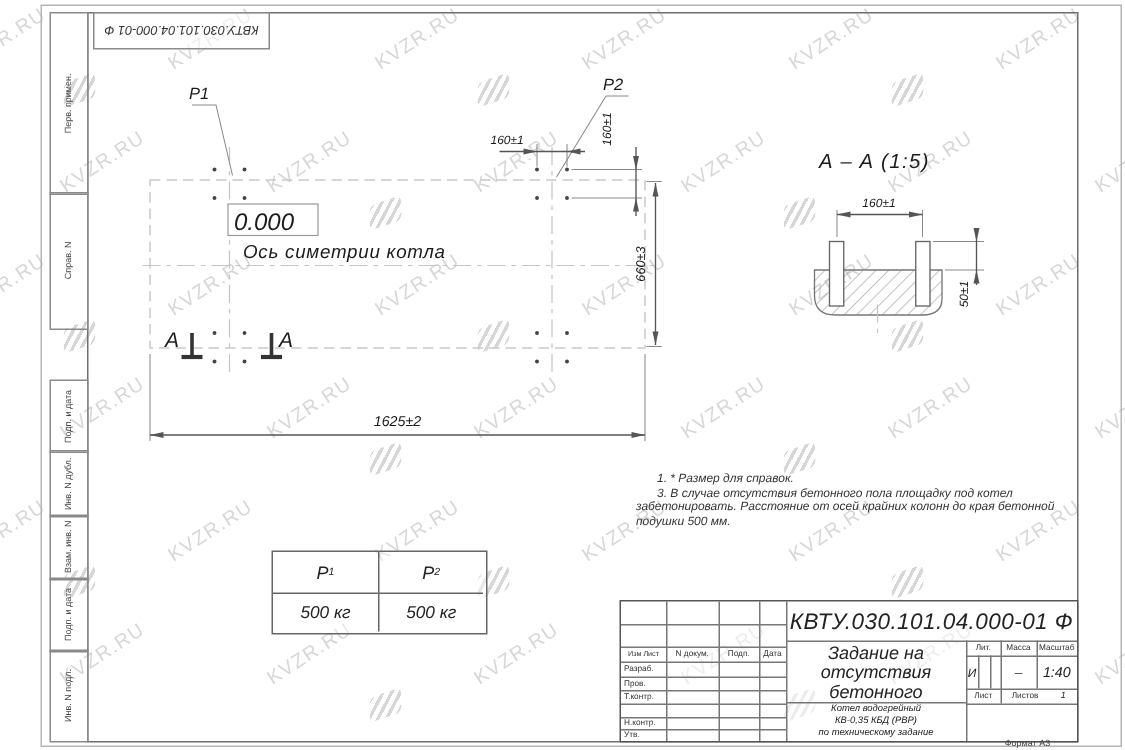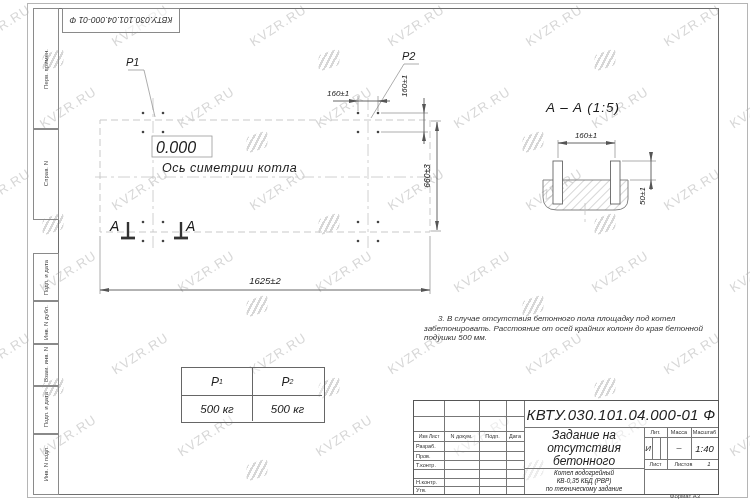--- a/index.html
+++ b/index.html
@@ -238,20 +238,21 @@
       <line class="thin" x1="622" y1="161" x2="656" y2="161"></line>
       <line class="thin" x1="630" y1="180" x2="656" y2="180"></line>
       <line class="ln" x1="651" y1="152" x2="651" y2="190"></line>
       <path class="ar" d="M651,161 l-2,-9 h4 z"></path>
         <path class="ar" d="M651,180 l-2,9 h4 z"></path>
       <text font-size="8" text-anchor="middle" x="645" y="196" transform="rotate(-90 645 196)">50±1</text>
     </g>
   </svg>
 
   <div class="abs notes">
+    <p>1. * Размер для справок.</p>
     <p>3. В случае отсутствия бетонного пола площадку под котел забетонировать. Расстояние от осей крайних колонн до края бетонной подушки 500 мм.</p>
   </div>
 
   <div class="abs ltable">
     <div class="lt-c lt-h first toprow">
         <span>P</span>
         <sub>1</sub>
       </div>
     <div class="lt-c lt-h toprow">
         <span>P</span>

